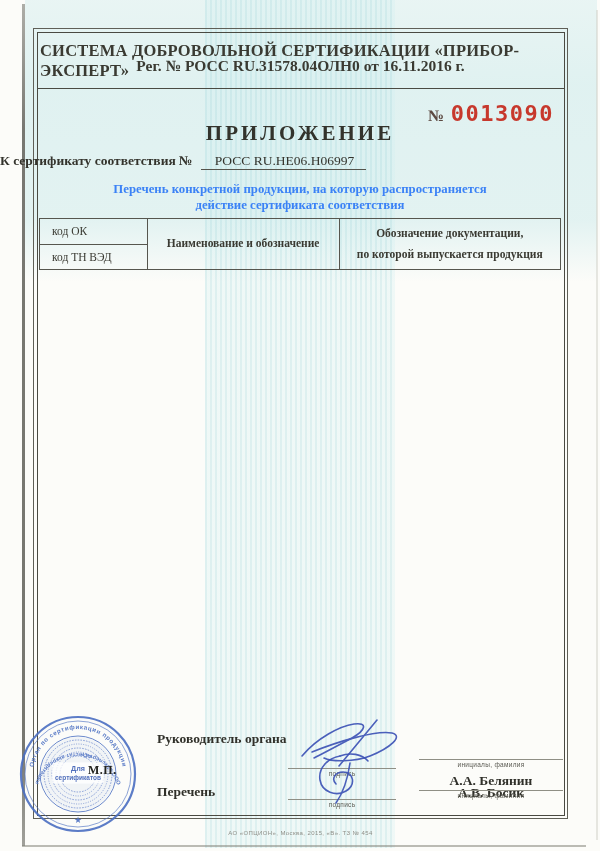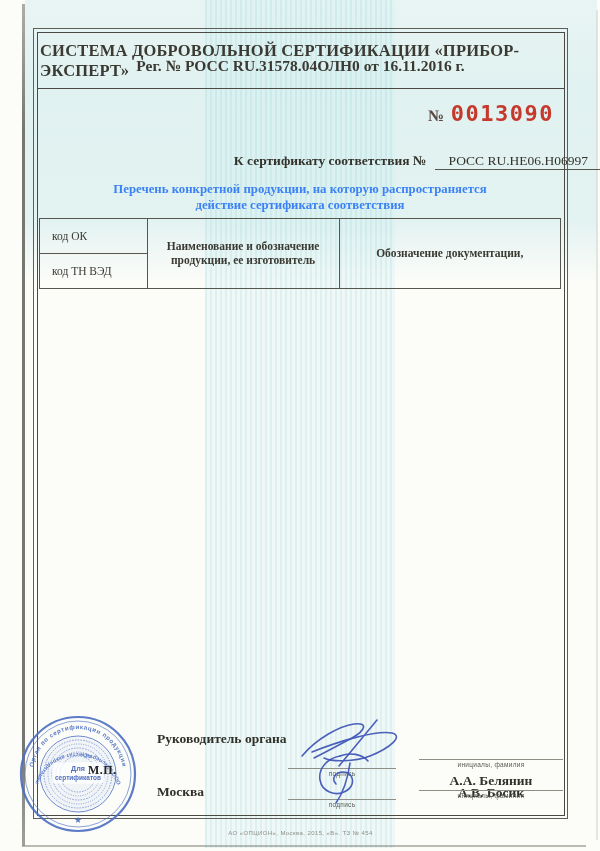--- a/index.html
+++ b/index.html
@@ -34,29 +34,29 @@
   .header-sep{position:absolute;left:37px;top:88px;width:527px;height:0;border-top:1.6px solid #4a4a42;}
 
   
   .form-number{position:absolute;right:46px;top:101px;white-space:nowrap;}
   .no-sign{font-size:16px;font-weight:700;color:#5d4a42;margin-right:7px;}
   .digits{font-family:"DejaVu Sans Mono", monospace;font-size:22px;font-weight:700;color:#c7382c;letter-spacing:1.5px;}
 
   .title{position:absolute;left:0;right:0;top:121px;text-align:center;
     font-size:21px;font-weight:700;letter-spacing:3px;color:#33332c;}
 
-  .cert-line{position:absolute;left:0;right:0;top:153px;text-align:right;font-size:13.5px;color:#33332c;white-space:nowrap;}
+  .cert-line{position:absolute;left:0;right:0;top:153px;text-align:left;font-size:13.5px;color:#33332c;white-space:nowrap;}
   .cert-label{font-weight:700;margin-right:8px;}
   .cert-value{border-bottom:1.2px solid #55544c;padding:0 12px 1px 14px;}
 
   .subtitle{position:absolute;left:0;right:0;top:182px;text-align:center;
     font-size:12.8px;font-weight:700;color:#3b82f6;line-height:15.5px;}
 
   
-  .ptable{position:absolute;left:39px;top:218px;width:522px;height:71px;
+  .ptable{position:absolute;left:39px;top:218px;width:522px;height:52px;
     border:1.2px solid #56564e;display:flex;box-sizing:border-box;color:#3a3a32;}
   .ptable .c1{width:20.7%;border-right:1.2px solid #56564e;display:flex;flex-direction:column;box-sizing:border-box;}
   .c1 .cell{flex:1;display:flex;align-items:center;padding-left:12px;font-size:11.5px;}
   .c1 .cell:first-child{border-bottom:1.2px solid #56564e;}
   .c2{width:36.9%;border-right:1.2px solid #56564e;}
   .c3{flex:1;gap:8px;}
   .c2,.c3{display:flex;flex-direction:column;justify-content:center;text-align:center;
     font-size:11.5px;line-height:13.5px;box-sizing:border-box;font-weight:bold;}
 
   
@@ -97,52 +97,53 @@
   <div class="frame"></div>
 
   <div class="header-line1">СИСТЕМА ДОБРОВОЛЬНОЙ СЕРТИФИКАЦИИ «ПРИБОР-ЭКСПЕРТ»</div>
   <div class="header-line2">Рег. № РОСС RU.31578.04ОЛН0 от 16.11.2016 г.</div>
   <div class="header-sep"></div>
 
   <div class="form-number">
     <span class="no-sign">№</span><span class="digits">0013090</span>
   </div>
 
+  <div class="title">ПРИЛОЖЕНИЕ</div>
 
   <div class="cert-line">
     <span class="cert-label">К сертификату соответствия №</span><span class="cert-value">РОСС RU.НЕ06.Н06997</span>
   </div>
 
   <div class="subtitle">
     <div>Перечень конкретной продукции,  на которую распространяется</div>
     <div>действие сертификата соответствия</div>
   </div>
 
   <div class="ptable">
     <div class="c1">
       <div class="cell">код ОК</div>
       <div class="cell">код ТН ВЭД</div>
     </div>
     <div class="c2">
       <div>Наименование и обозначение</div>
-      <div>продукции, ее изготовитель</div>
     </div>
     <div class="c3">
       <div>Обозначение документации,</div>
+      <div>по которой выпускается продукция</div>
     </div>
   </div>
 
   <div class="role role1">Руководитель органа</div>
   <div class="sigline sl1"></div>
   <div class="cap cap-s1">подпись</div>
   <div class="name name1">А.В. Босик</div>
   <div class="sigline nl1"></div>
   <div class="cap cap-n1">инициалы, фамилия</div>
 
-  <div class="role role2">Москва</div>
+  <div class="role role2">Перечень</div>
   <div class="sigline sl2"></div>
   <div class="cap cap-s2">подпись</div>
   <div class="name name2">А.А. Белянин</div>
   <div class="sigline nl2"></div>
   <div class="cap cap-n2">инициалы, фамилия</div>
 
   <svg class="sig sig1" width="125" height="52" viewBox="0 0 125 52">
     <g fill="none" stroke="#3a50b5" stroke-width="1.6" stroke-linecap="round" opacity=".9">
       <path d="M 20 38 C 35 20, 58 8, 72 6 C 86 4, 84 12, 70 20 C 55 28, 40 36, 32 40"></path>
       <path d="M 30 34 C 55 24, 93 12, 110 15 C 122 18, 108 30, 88 38 C 72 44, 50 44, 42 40"></path>

